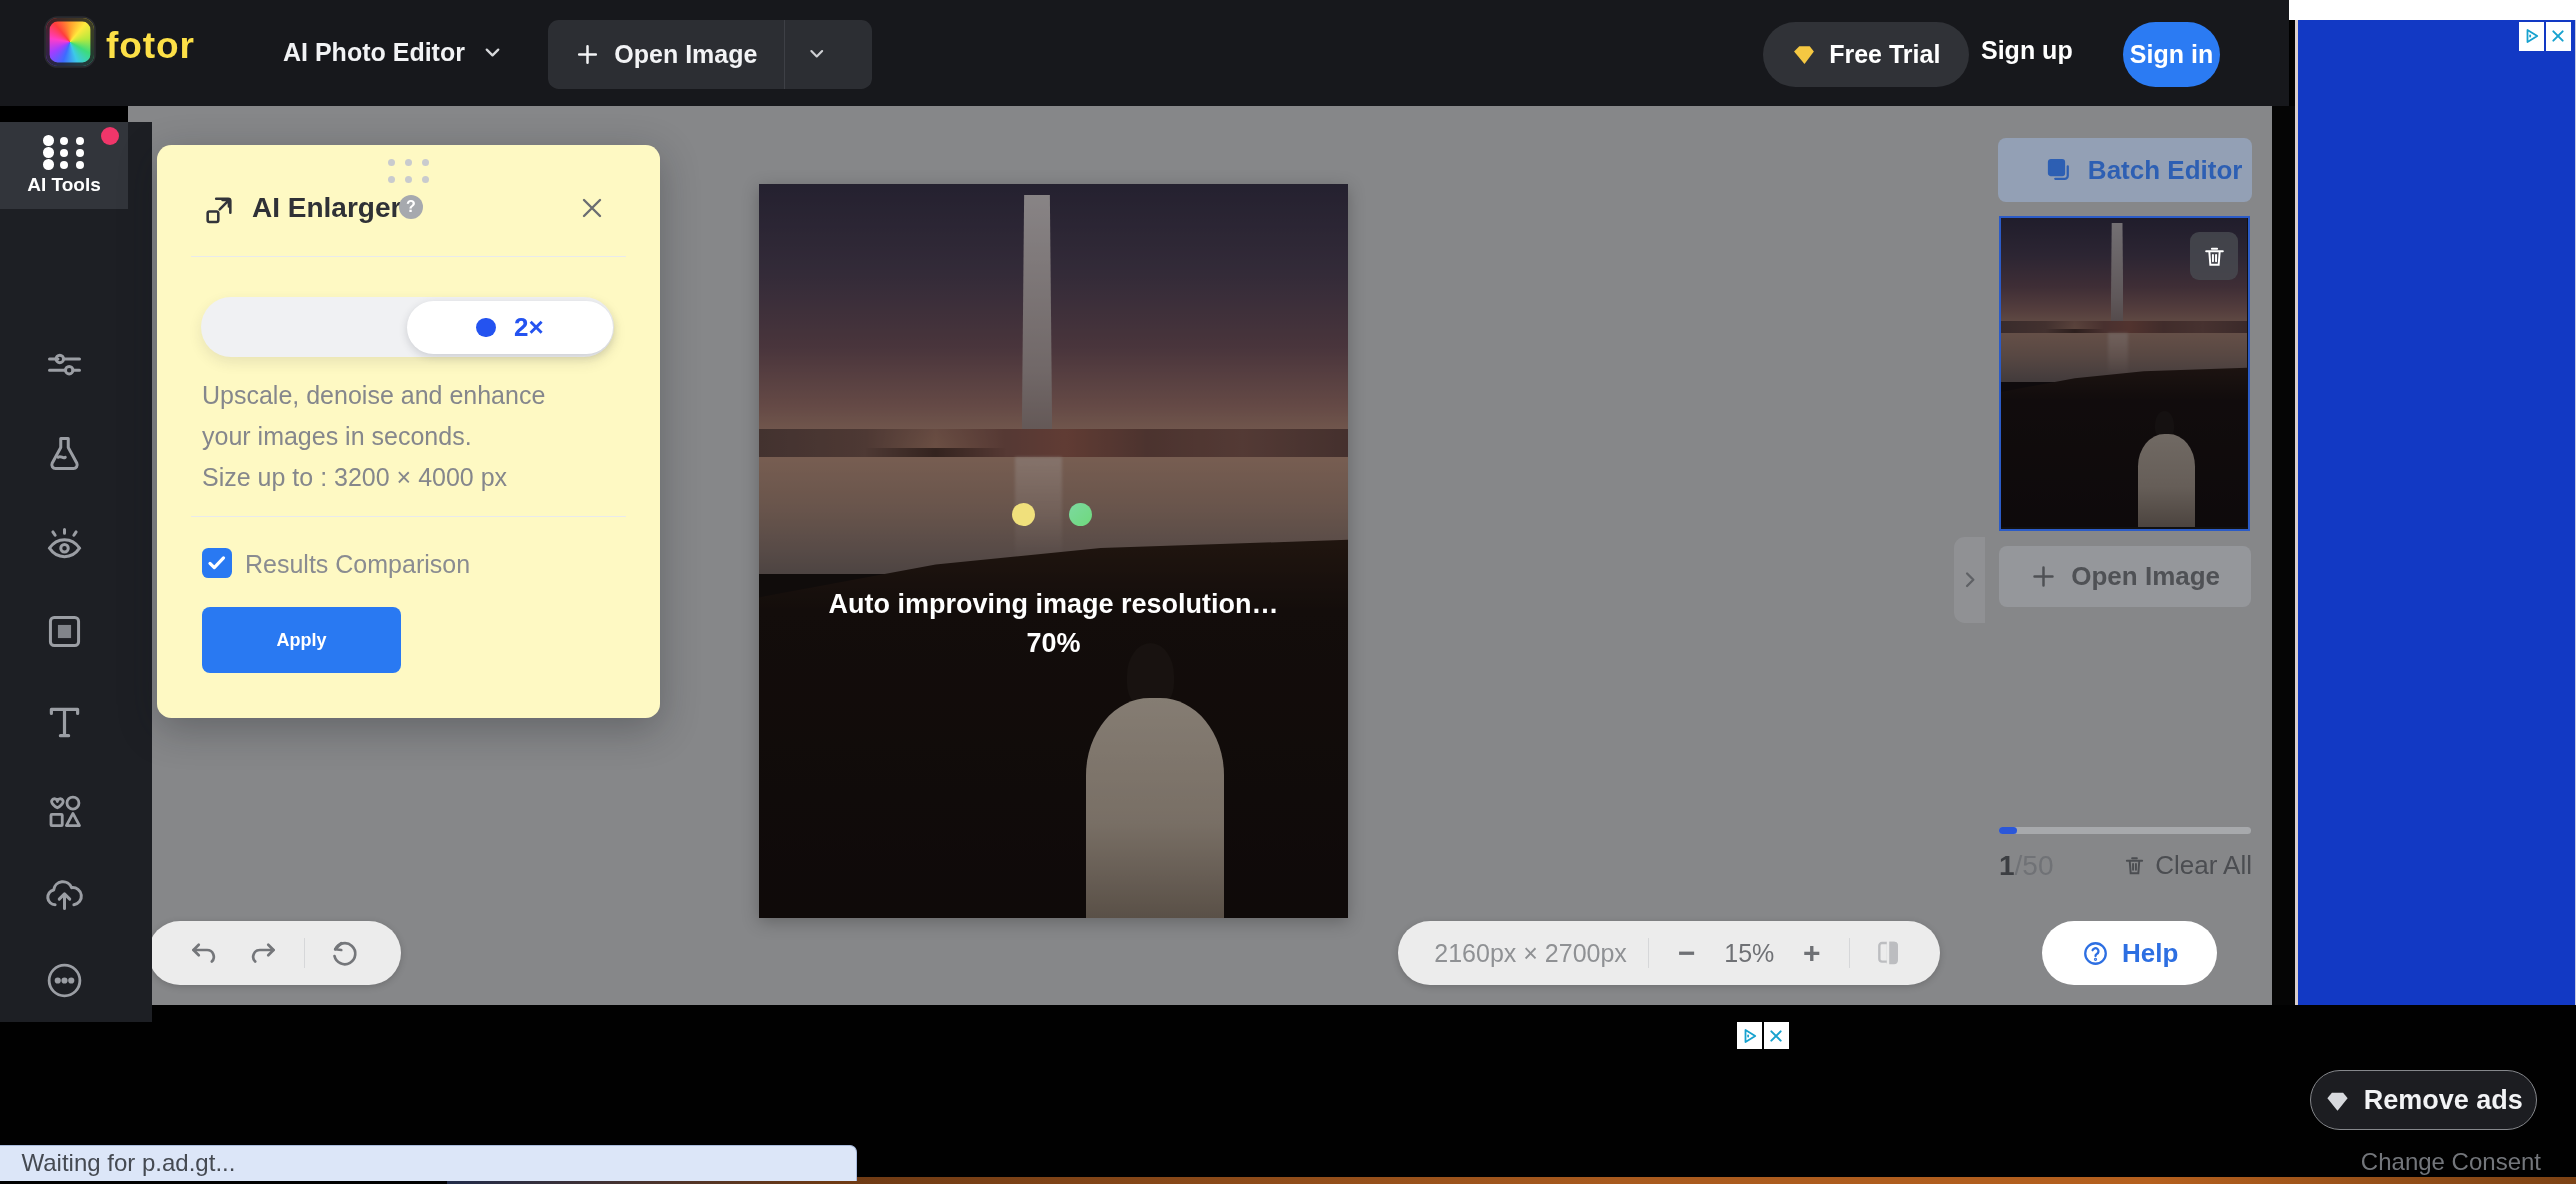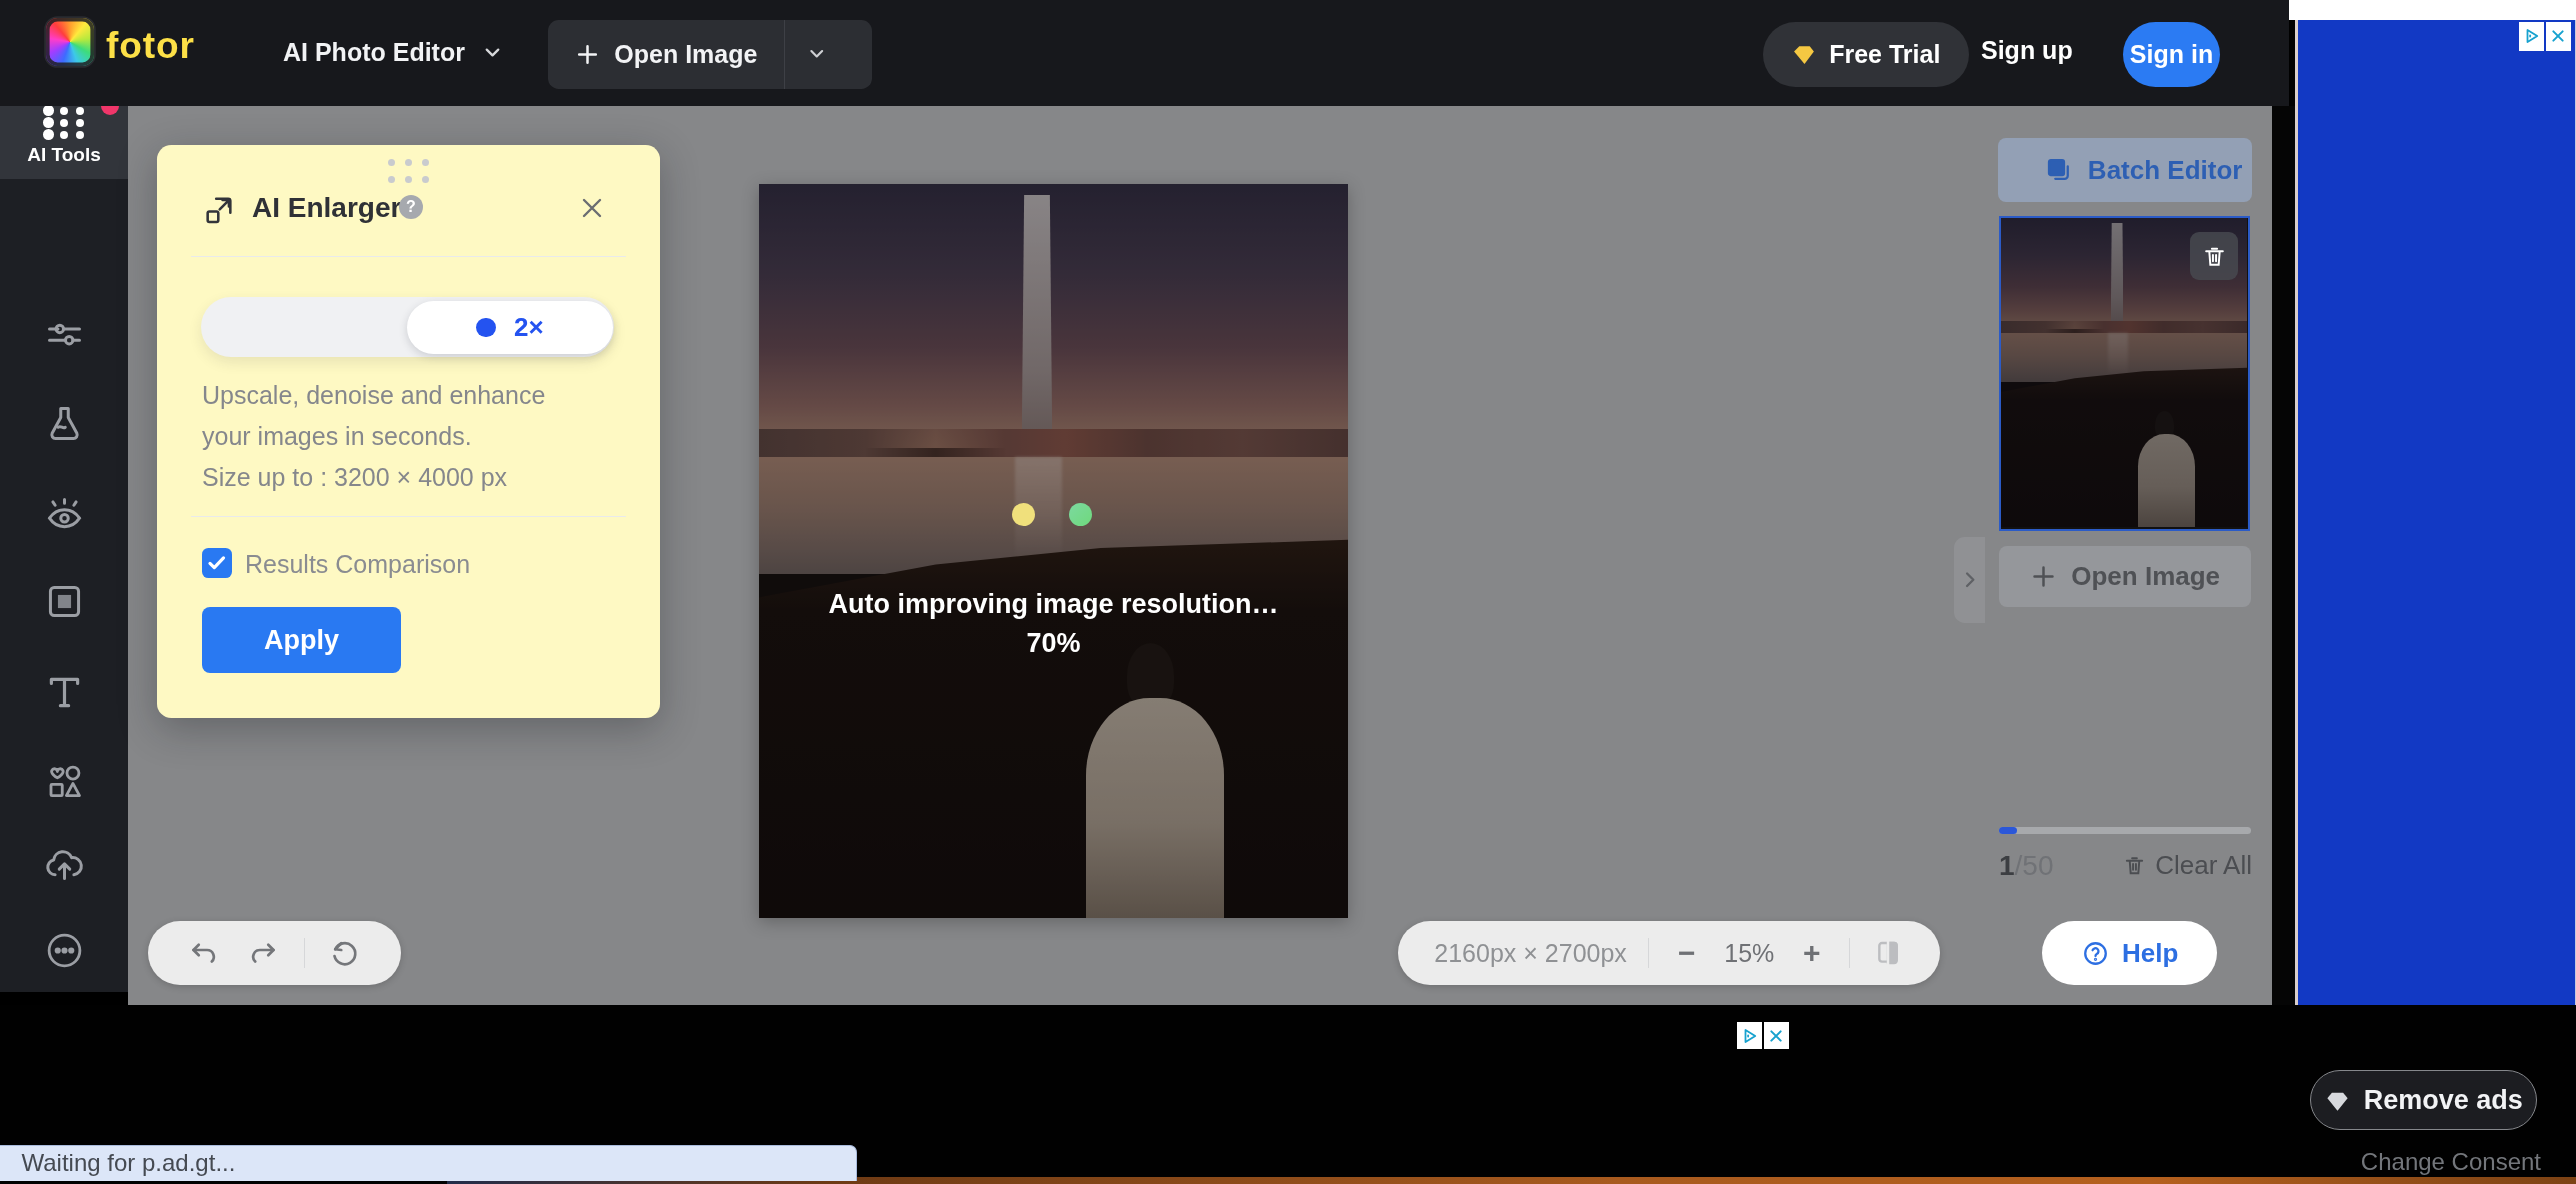--- a/index.html
+++ b/index.html
@@ -19,21 +19,21 @@
   #open-image-main { display:flex; align-items:center; gap:14.3px; padding:0 27px; height:100%; font-size:25px; font-weight:600; }
   #open-image-divider { width:0.9px; height:69px; background:#3e4046; }
   #open-image-caret { width:63px; height:100%; display:flex; align-items:center; justify-content:center; }
   .nav-right { top:21.5px; height:65px; border-radius:36px; display:flex; align-items:center; justify-content:center; gap:12.5px; font-size:25px; font-weight:600; }
   #download-btn { left:1541px; width:206px; background:#2b7bf3; color:#fff; }
   #free-trial-btn { left:1763px; width:206px; background:#303237; color:#fff; }
   #signup-link { left:1981px; top:36px; color:#fff; font-size:25px; font-weight:600; }
   #signin-btn { left:2123px; width:97px; background:#2b7bf3; color:#fff; padding:0 1.8px; }
 
   
-  #sidebar { left:0; top:92px; width:128px; height:900px; background:#1d1f24; z-index:4; }
+  #sidebar { left:0; top:122px; width:152px; height:900px; background:#1d1f24; z-index:4; }
   #ai-tools-item { left:0; top:0; width:128px; height:87px; background:#32353b; color:#fff; }
   #ai-tools-badge { left:101px; top:5.4px; width:18px; height:18px; border-radius:50%; background:#f0366a; }
   .grid-dots { left:41px; top:12.5px; width:47px; height:36px; display:grid; grid-template-columns:repeat(3,1fr); grid-template-rows:repeat(3,1fr); justify-items:center; align-items:center; }
   .grid-dots i { width:8px; height:8px; border-radius:50%; background:#fff; }
   .grid-dots i.big { width:10.7px; height:10.7px; }
   #ai-tools-label { left:0; top:52px; width:128px; text-align:center; color:#fff; font-size:19px; font-weight:600; }
   .side-icon { left:42px; width:45px; height:45px; color:#9b9ea4; }
   .side-icon svg { width:45px; height:45px; }
 
   
@@ -93,21 +93,21 @@
   #toggle-none { left:44px; top:152px; width:208px; height:60px; text-align:center; line-height:60px;
     color:#4d4f54; font-size:25px; font-weight:600; }
   #toggle-knob { left:250px; top:156px; width:206px; height:53px; background:#fff; border-radius:27px;
     box-shadow:0 2.7px 9px rgba(40,44,60,.18); display:flex; align-items:center; justify-content:center; gap:18px; }
   #toggle-dot { width:19.7px; height:19.7px; border-radius:50%; background:#2453f0; }
   #toggle-2x { color:#2453f0; font-size:26px; font-weight:700; }
   .dlg-para { left:45px; color:#85878c; font-size:25px; }
   #dlg-checkbox { left:45px; top:403px; width:29.5px; height:29.5px; background:#2979f2; border-radius:6.3px; color:#fff; }
   #dlg-checkbox svg { width:29.5px; height:29.5px; }
   #dlg-check-label { left:88px; top:405px; color:#8a8c91; font-size:25px; }
-  .dlg-btn { top:462px; height:66px; border-radius:8px; font-size:27px; font-weight:700;
+  .dlg-btn { top:462px; height:66px; border-radius:8px; font-size:18px; font-weight:700;
     display:flex; align-items:center; justify-content:center; border:none; cursor:pointer; }
   #apply-btn { left:45px; width:199px; background:#2979f2; color:#fff; }
   #cancel-btn { left:256px; width:202px; background:#eff0f2; color:#3b3d42; font-weight:600; }
 
   
   #batch-editor-btn { left:1998px; top:138px; width:254px; height:64px; background:#93a0b5; border-radius:8px;
     display:flex; align-items:center; justify-content:center; gap:14.3px; color:#2d5fb3; font-size:26px; font-weight:600;padding-left:36px; }
   #thumbnail { left:1999px; top:216px; width:251px; height:315px; border:2.7px solid #2b5bc7; background:#111; }
   #thumb-trash { left:2190px; top:232px; width:48px; height:48px; border-radius:9px; background:rgba(72,75,81,.82);
     display:flex; align-items:center; justify-content:center; color:#fff; }

